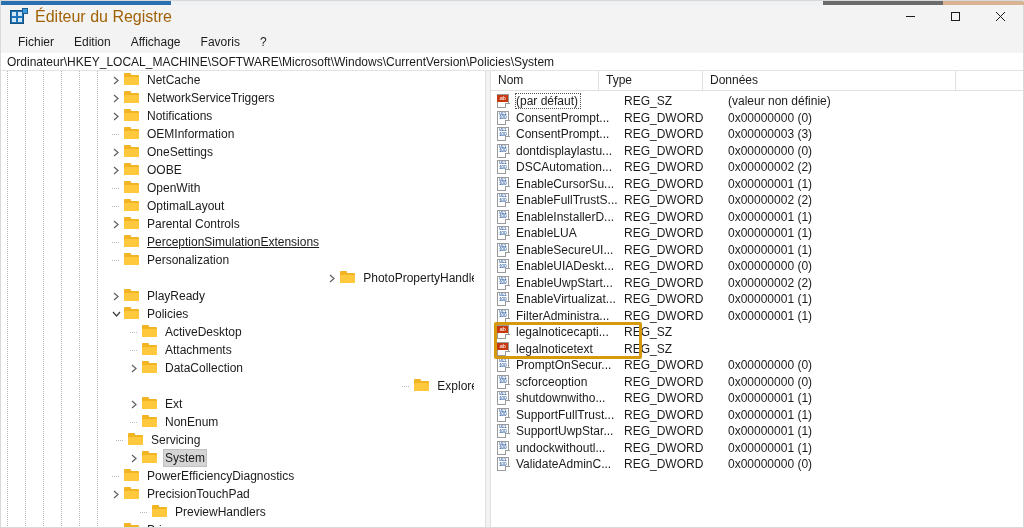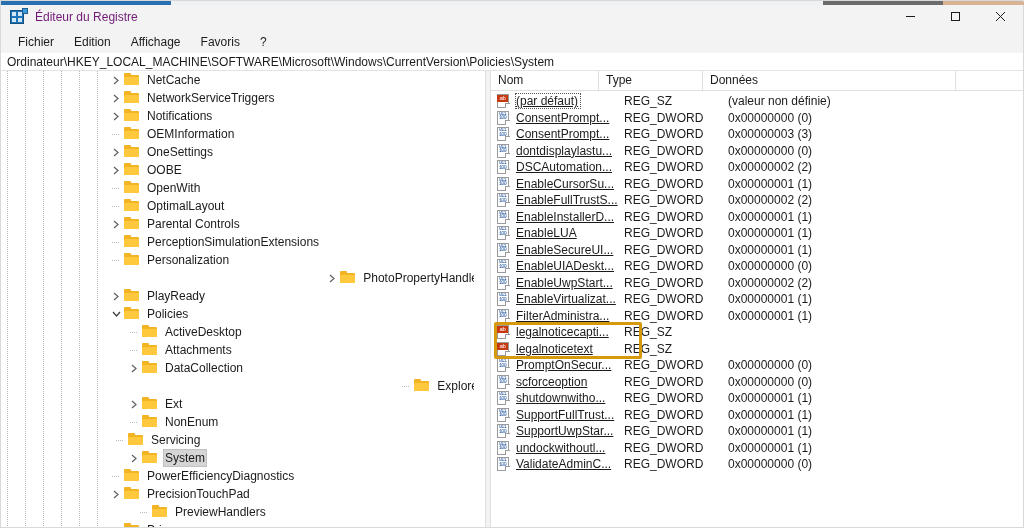--- a/index.html
+++ b/index.html
@@ -37,21 +37,21 @@
   }
   .app-icon .g { position:absolute; background:#cfe6f7; }
   .app-icon .g1 { left:2px; top:3px;  width:4px; height:4px; }
   .app-icon .g2 { left:8px; top:3px;  width:4px; height:4px; }
   .app-icon .g3 { left:2px; top:9px;  width:4px; height:4px; }
   .app-icon .g4 { left:8px; top:9px;  width:4px; height:4px; }
   .app-icon .badge {
     position:absolute; right:-2px; top:-1px; width:6px; height:6px;
     background:#3b9ad9; border:1px solid #1d5f92;
   }
-  .title-text { font-size:12px; color:#701a75; }
+  .title-text { font-size:16px; color:#a16207; }
 
   .win-buttons { position:absolute; right:0; top:0; height:31px; display:flex; }
   .win-btn {
     width:45px; height:31px; display:flex; align-items:center; justify-content:center;
     font-size:11px; color:#1b1b1b; user-select:none;
   }
   .win-btn svg { display:block; }
 
   
   .menubar {
@@ -143,21 +143,21 @@
   .val-icon .ab {
     position:absolute; left:1px; top:1px; width:11px; height:7px;
     background:#c8380f; color:#ffffff; font-size:6px; line-height:7px;
     text-align:center; font-family:"Liberation Sans", sans-serif; letter-spacing:-0.3px;
   }
   .val-icon .bin {
     position:absolute; left:1px; top:1px; width:11px; height:9px;
     color:#1c4f9c; font-size:5px; line-height:4.5px; text-align:center;
     font-family:"Liberation Mono", monospace; letter-spacing:-0.6px; overflow:hidden;
   }
-  .c-name { width:108px; overflow:hidden; text-overflow:clip;text-decoration:underline;}
+  .c-name { width:108px; overflow:hidden; text-overflow:clip;}
   .c-type { width:104px; }
   .c-data { flex:1; }
   .lrow .c-name.focused { outline:1px dotted #555; outline-offset:0px; display:inline-block; width:auto; padding-right:2px;}
   .name-wrap { width:108px; display:flex; align-items:center; }
 
   
   .annot {
     position:absolute; border:3px solid #d6980d; border-radius:2px;
     pointer-events:none; z-index:4;
   }
@@ -341,21 +341,21 @@
                 <polyline points="2,1 6,4.5 2,8" fill="none" stroke="#5f5f5f" stroke-width="1.2"></polyline>
               </svg>
             </span>
             <span class="folder">
               <span class="tab"></span>
               <span class="back"></span>
               <span class="front"></span>
             </span>
             <span class="tree-label">Parental Controls</span>
           </div>
-          <div class="tree-row" style="padding-left: 88px;">
+          <div class="tree-row" style="padding-left: 88px; text-decoration: underline;">
             <span class="chev">
               <svg width="10" height="9" viewBox="0 0 10 9">
                 <line x1="1" y1="4.5" x2="9" y2="4.5" stroke="#b9b9b9" stroke-width="1" stroke-dasharray="1 1"></line>
               </svg>
             </span>
             <span class="folder">
               <span class="tab"></span>
               <span class="back"></span>
               <span class="front"></span>
             </span>

